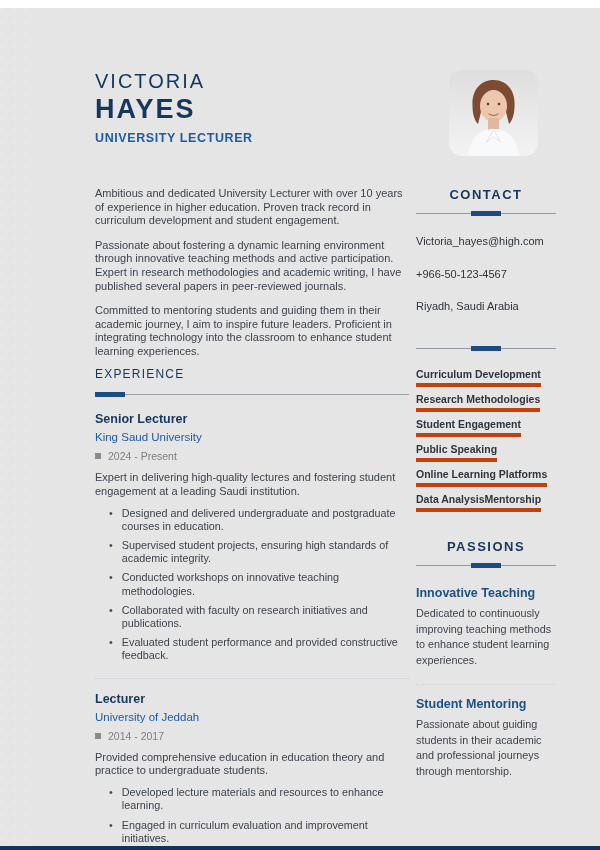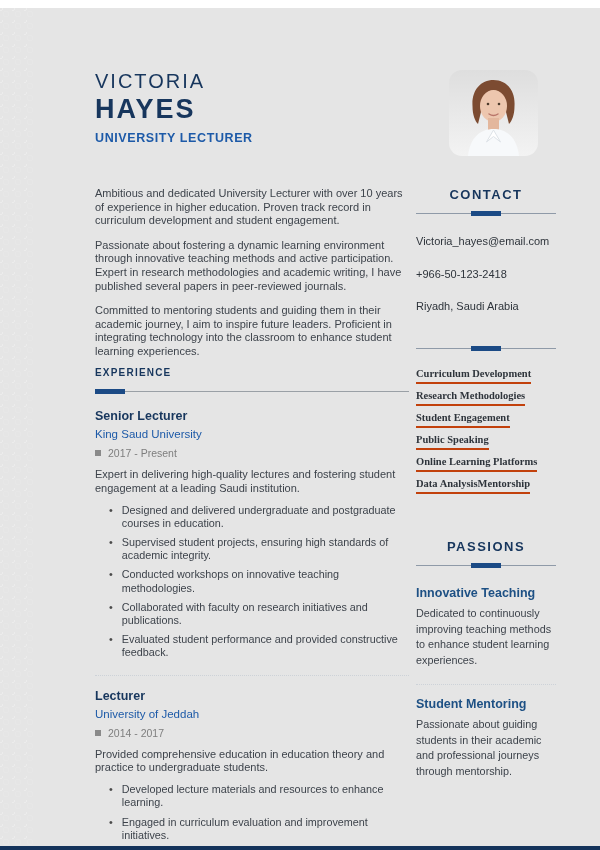--- a/index.html
+++ b/index.html
@@ -32,21 +32,21 @@
   .name-block { position: absolute; left: 95px; top: 62px; width: 312px; }
   .first-name { font-size: 20px; font-weight: 500; letter-spacing: 2px; color: #17365d; line-height: 1.1; }
   .last-name  { font-size: 27px; font-weight: 800; letter-spacing: 2px; color: #17365d; line-height: 1.05; margin-top: 3px; }
   .job-title  { font-size: 12.5px; font-weight: 700; letter-spacing: 0.6px; color: #1d5aa8; margin-top: 8px; }
 
   .summary { position: absolute; left: 95px; top: 179px; width: 314px; }
   .summary p { font-size: 11px; line-height: 13.6px; color: #3d434b; margin: 0 0 11px; }
 
   .experience { position: absolute; left: 95px; top: 359px; width: 314px; }
   .section-heading-main {
-    font-size: 10px; font-weight: 700; letter-spacing: 1.2px; color: #17365d;
+    font-size: 12px; font-weight: 400; letter-spacing: 1.2px; color: #17365d;
   }
   .exp-rule { display: flex; align-items: center; margin-top: 11px; }
   .exp-rule-accent { width: 30px; height: 5px; background: #1b4a85; }
   .exp-rule-line { flex: 1; height: 1px; background: #9aa0a6; }
 
   .job { margin-top: 15px; }
   .job-title-line { font-size: 12.5px; font-weight: 700; color: #17365d; }
   .company { font-size: 11.5px; font-weight: 400; color: #1d5aa8; margin-top: 5px; }
   .date-row { display: flex; align-items: center; margin-top: 7px; font-size: 10.5px; color: #7e7e7e; }
   .cal-icon { width: 6px; height: 6px; background: #8a8a8a; display: inline-block; margin-right: 7px; }
@@ -76,23 +76,22 @@
   .side-rule { position: relative; height: 5px; margin-top: 9px; }
   .side-rule-line { position: absolute; left: 0; right: 0; top: 2px; height: 1px; background: #8f9aa8; }
   .side-rule-accent { position: absolute; left: 50%; transform: translateX(-50%); top: 0; width: 30px; height: 5px; background: #1b4a85; }
 
   .contact-items { margin-top: 19px; }
   .contact-item { font-size: 11px; color: #2e343b; margin-bottom: 20.5px; }
 
   .skills-list { margin-top: 17px; }
   .skill {
     display: table; font-size: 10.5px; font-weight: 700; color: #2e343b;
-    border-bottom: 2px solid #c2410c; padding-bottom: 3px; margin-bottom: 6px;
+    border-bottom: 4px solid #c2410c; padding-bottom: 3px; margin-bottom: 6px;
     white-space: nowrap;
-    font-family: Liberation Serif, serif;
   }
   .skill-row { display: flex; gap: 0; }
   .skill-row .skill { display: inline-block; }
 
   .passion-item-title { font-size: 12.5px; font-weight: 700; color: #1d5084; }
   .passion-first { margin-top: 18px; }
   .passion-text { font-size: 10.8px; line-height: 15.5px; color: #3d434b; margin-top: 6px; }
   .passion-sep { border-top: 1px dotted #cdd2d8; margin: 16px 0 12px; }
 </style>
 </head>
@@ -140,21 +139,21 @@
     <div class="exp-rule">
       <span class="exp-rule-accent"></span>
       <span class="exp-rule-line"></span>
     </div>
 
     <div class="job">
       <div class="job-title-line">Senior Lecturer</div>
       <div class="company">King Saud University</div>
       <div class="date-row">
         <span class="cal-icon"></span>
-        <span>2017 - Present</span>
+        <span>2024 - Present</span>
       </div>
       <div class="job-summary">Expert in delivering high-quality lectures and fostering student engagement at a leading Saudi institution.</div>
       <div class="bullets">
         <div class="bullet-row">
             <span class="dot">•</span>
             <span>Designed and delivered undergraduate and postgraduate courses in education.</span>
           </div>
         <div class="bullet-row">
             <span class="dot">•</span>
             <span>Supervised student projects, ensuring high standards of academic integrity.</span>
@@ -202,22 +201,22 @@
     </div>
   </div>
 
   <div class="side-section contact-section">
     <div class="section-heading-side">CONTACT</div>
     <div class="side-rule">
       <span class="side-rule-line"></span>
       <span class="side-rule-accent"></span>
     </div>
     <div class="contact-items">
-      <div class="contact-item">Victoria_hayes@email.com</div>
-      <div class="contact-item">+966-50-123-2418</div>
+      <div class="contact-item">Victoria_hayes@high.com</div>
+      <div class="contact-item">+966-50-123-4567</div>
       <div class="contact-item">Riyadh, Saudi Arabia</div>
     </div>
   </div>
 
   <div class="side-section skills-section">
     <div class="side-rule">
       <span class="side-rule-line"></span>
       <span class="side-rule-accent"></span>
     </div>
     <div class="skills-list">

